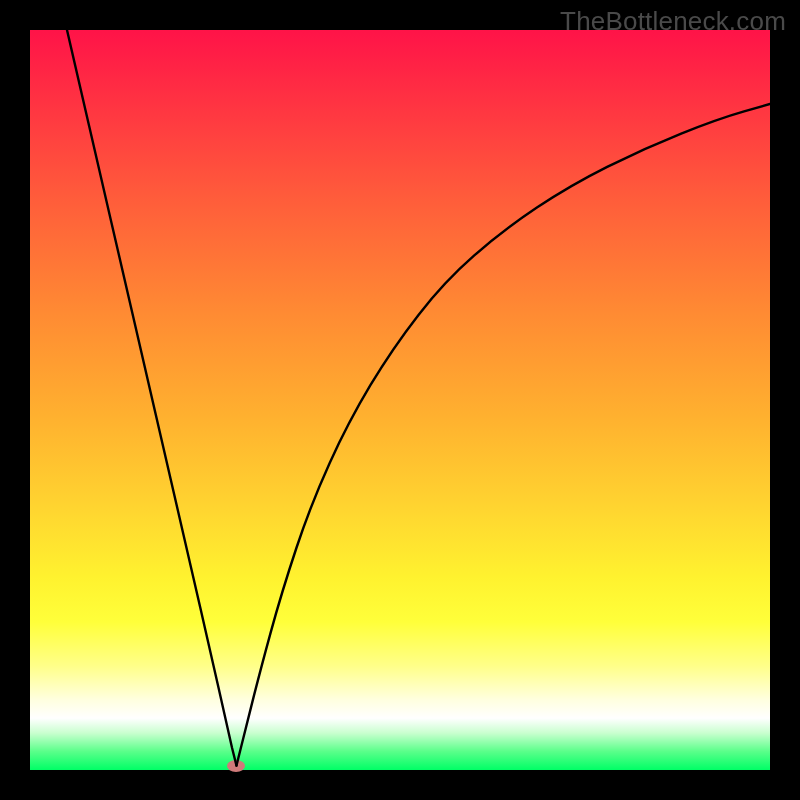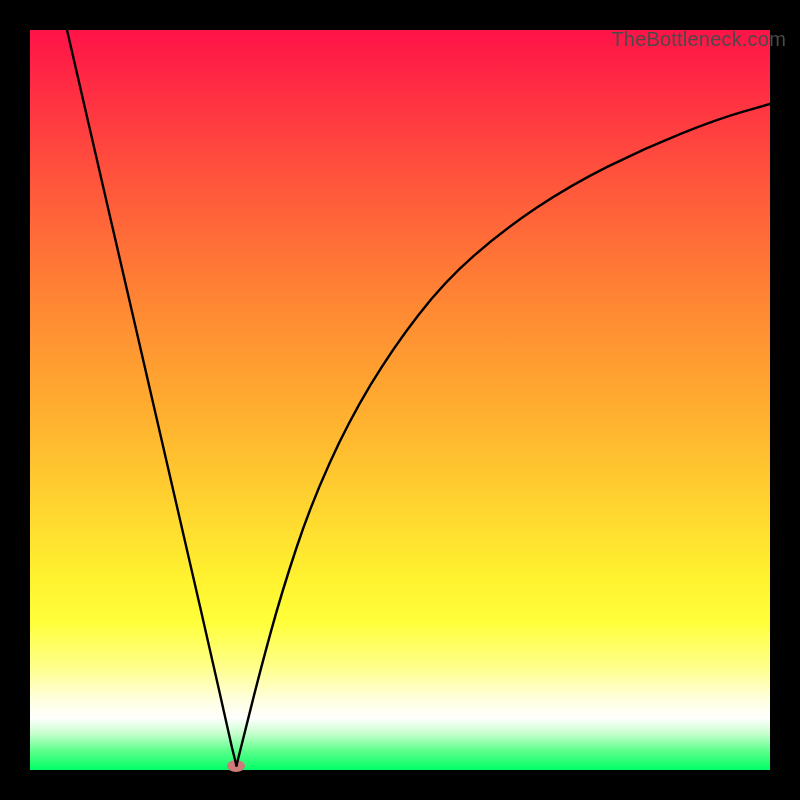--- a/index.html
+++ b/index.html
@@ -15,24 +15,23 @@
     position: relative;
     width: 800px;
     height: 800px;
     background: #000;
   }
   .watermark {
     position: absolute;
     top: 6px;
     right: 14px;
     color: #4a4a4a;
-    font-size: 20px;
+    font-size: 26px;
     letter-spacing: 0.2px;
     z-index: 50;
-    margin-top: 22px;
   }
   .plot-bg {
     position: absolute;
     left: 30px;
     top: 30px;
     width: 740px;
     height: 740px;
     background: linear-gradient(to bottom,
       #ff1348 0%,
       #ff2d43 8%,

